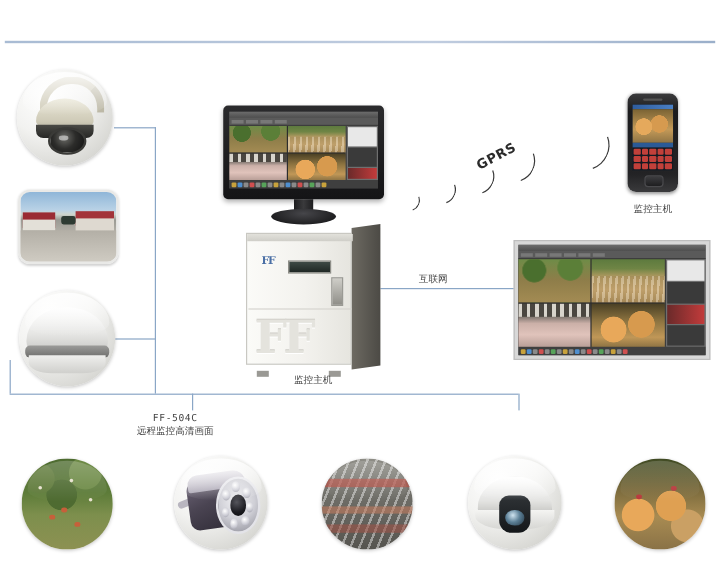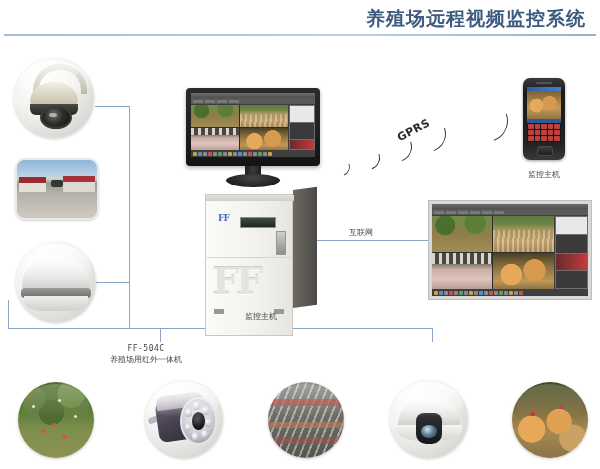--- a/index.html
+++ b/index.html
@@ -254,21 +254,21 @@
   .pane-pigs::after{content:"";position:absolute;left:0;top:0;width:100%;height:30%;
       background:repeating-linear-gradient(90deg,#d8d4cc 0 3px,#4a4640 3px 7px);}
   .pane-chick{background:
       radial-gradient(circle at 30% 60%,#e8a85a 0 22%,transparent 23%),
       radial-gradient(circle at 68% 48%,#d79a4e 0 24%,transparent 25%),
       linear-gradient(to bottom,#4a4024 0%,#8c7340 40%,#c09757 78%,#8f7444 100%);}
 
   
   #cabinet{position:absolute;left:205px;top:190px;width:112px;height:122px;}
   .cab-front{
-    position:absolute;left:0;top:4px;width:88px;height:142px;
+    position:absolute;left:0;top:4px;width:88px;height:110px;
     background:linear-gradient(to right,#fbfbf8 0%,#f3f2ee 55%,#e6e5df 100%);
     border:1px solid #c9c8c2;box-sizing:border-box;
   }
   .cab-side{
     position:absolute;left:88px;top:0;width:24px;height:118px;
     background:linear-gradient(to right,#6d6a62,#4c4a45);
     transform:skewY(-8deg);transform-origin:left top;
   }
   .cab-top{
     position:absolute;left:0;top:0;width:88px;height:6px;
@@ -343,21 +343,20 @@
     position:absolute;border-radius:10px;overflow:hidden;
     border:2px solid #e9e9e7;
     box-shadow:0 1px 2px rgba(0,0,0,.18);
   }
 </style>
 </head>
 <body>
 
 <div id="stage">
 
-  <div id="title">养殖场远程视频监控系统</div>
   <div id="title-rule"></div>
 
   <div class="line h" style="left:95px;top:106px;width:35px;"></div>
   <div class="line v" style="left:129px;top:106px;height:222px;"></div>
   <div class="line h" style="left:96px;top:282px;width:34px;"></div>
 
   <div class="line h" style="left:8px;top:328px;width:424px;"></div>
   <div class="line v" style="left:8px;top:300px;height:28px;"></div>
   <div class="line v" style="left:160px;top:328px;height:14px;"></div>
   <div class="line v" style="left:432px;top:328px;height:14px;"></div>
@@ -540,21 +539,21 @@
           <b></b>
           <b class="c1"></b>
           <b></b>
           <b class="c3"></b>
       </div>
     </div>
   </div>
 
   <div class="cap" style="left:96px;top:344px;width:100px;">
     <div class="mono">FF-504C</div>
-    <div>养殖场用红外一体机</div>
+    <div>远程监控高清画面</div>
   </div>
 
   <div class="circ ph-freerange" style="left:18px;top:382px;width:76px;height:76px;">
     <span class="spk" style="left:18%;top:30%;"></span>
     <span class="spk" style="left:52%;top:22%;"></span>
     <span class="spk" style="left:74%;top:44%;"></span>
     <span class="bird" style="left:30%;top:62%;"></span>
     <span class="bird" style="left:58%;top:70%;"></span>
     <span class="bird" style="left:44%;top:54%;"></span>
     <div class="gloss-top" style="opacity:.25;"></div>

